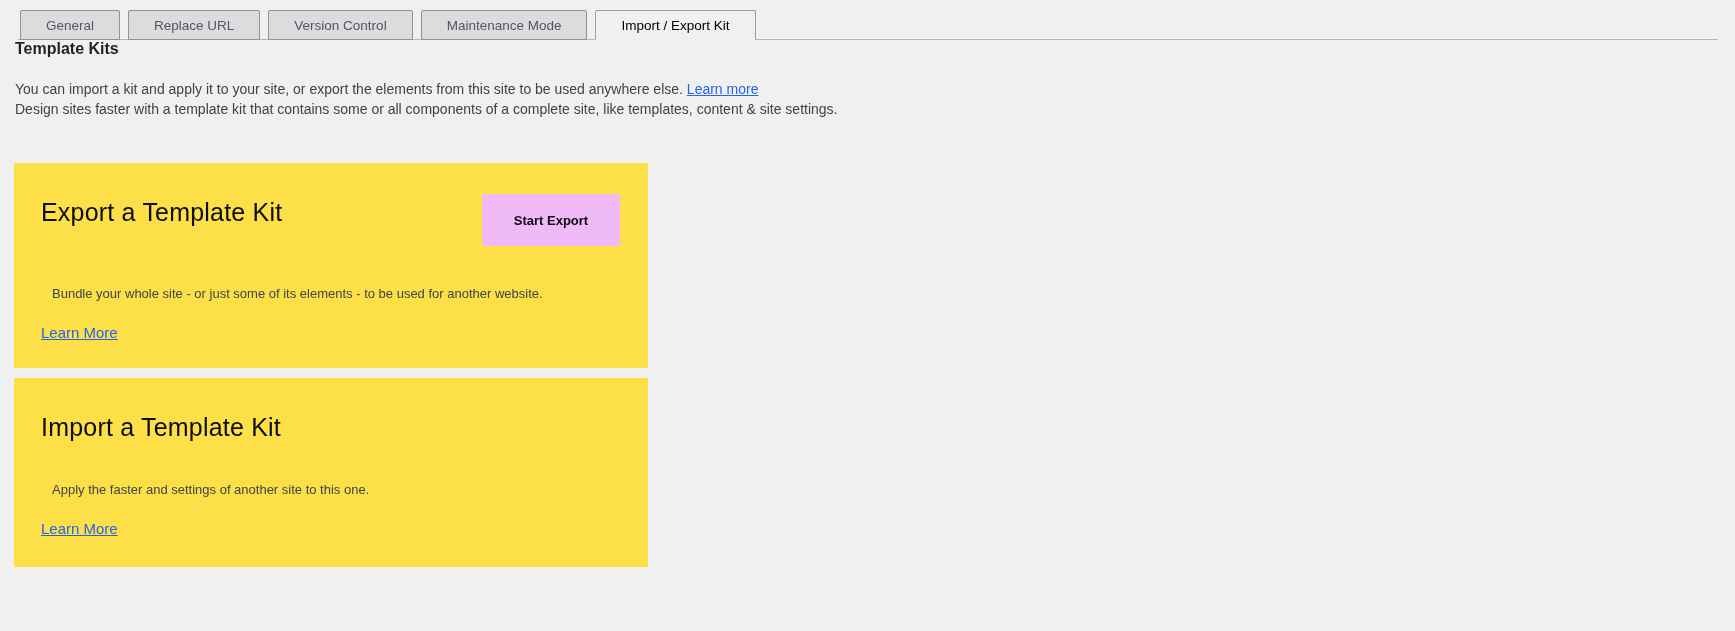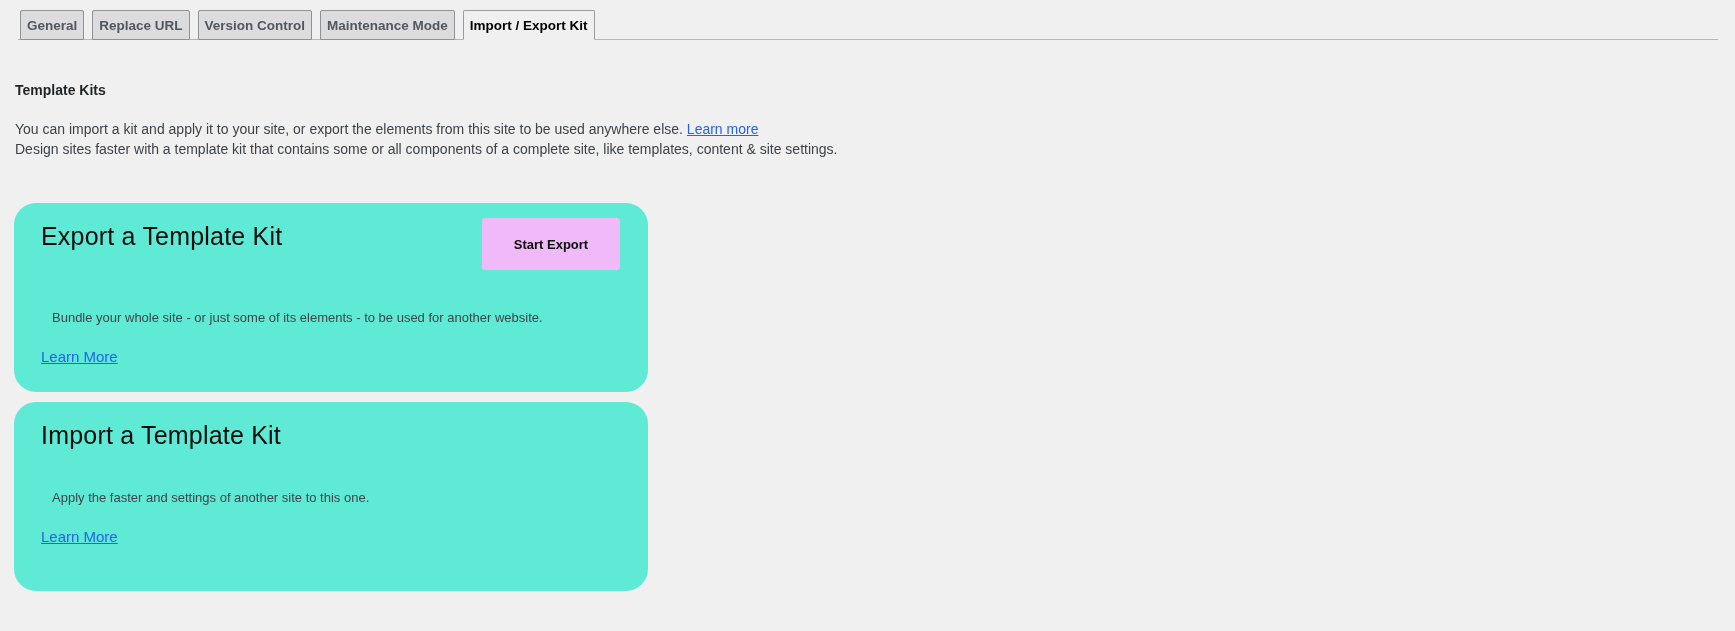--- a/index.html
+++ b/index.html
@@ -24,39 +24,38 @@
     margin:10px 17px 0 18px;
     border-bottom:1px solid var(--bar-line);
     display:flex;
     gap:8px;
     padding-left:2px;
   }
   .tab{
     background:var(--tab-bg);
     border:1px solid var(--tab-border);
     margin-bottom:-1px;
-    padding:7px 6px 6px;
+    padding:7px 25px 6px;
     font-size:13.5px;
-    font-weight:700;
+    font-weight:400;
     color:#50575e;
     cursor:pointer;
     white-space:nowrap;
     border-radius:2px 2px 0 0;
   }
   .tab.active{
     background:var(--page-bg);
     border-color:#9a9da0;
     border-bottom-color:var(--page-bg);
     color:#000;
   }
   
   .content{padding:0 0 0 15px;}
   .section-title{
-    margin-top:42px;
-    font-size:14px;
+    font-size:16px;
     font-weight:700;
     color:var(--text-dark);
   }
   .intro{
     margin-top:22px;
     font-size:14px;
     line-height:19.5px;
     color:#3c434a;
   }
   .intro .line{display:block;}
@@ -67,24 +66,23 @@
   }
   
   .cards{
     margin:44px 0 0 -1px;
     width:634px;
     display:flex;
     flex-direction:column;
     gap:10px;
   }
   .card{
-    background:#5eead4;
-    padding:15px 28px 26px 27px;
+    background:#fde047;
+    padding:31px 28px 26px 27px;
     min-height:189px;
-    border-radius:22px;
   }
   .card-head{
     display:flex;
     justify-content:space-between;
     align-items:flex-start;
   }
   .card-title{
     font-size:25px;
     font-weight:500;
     letter-spacing:.2px;

